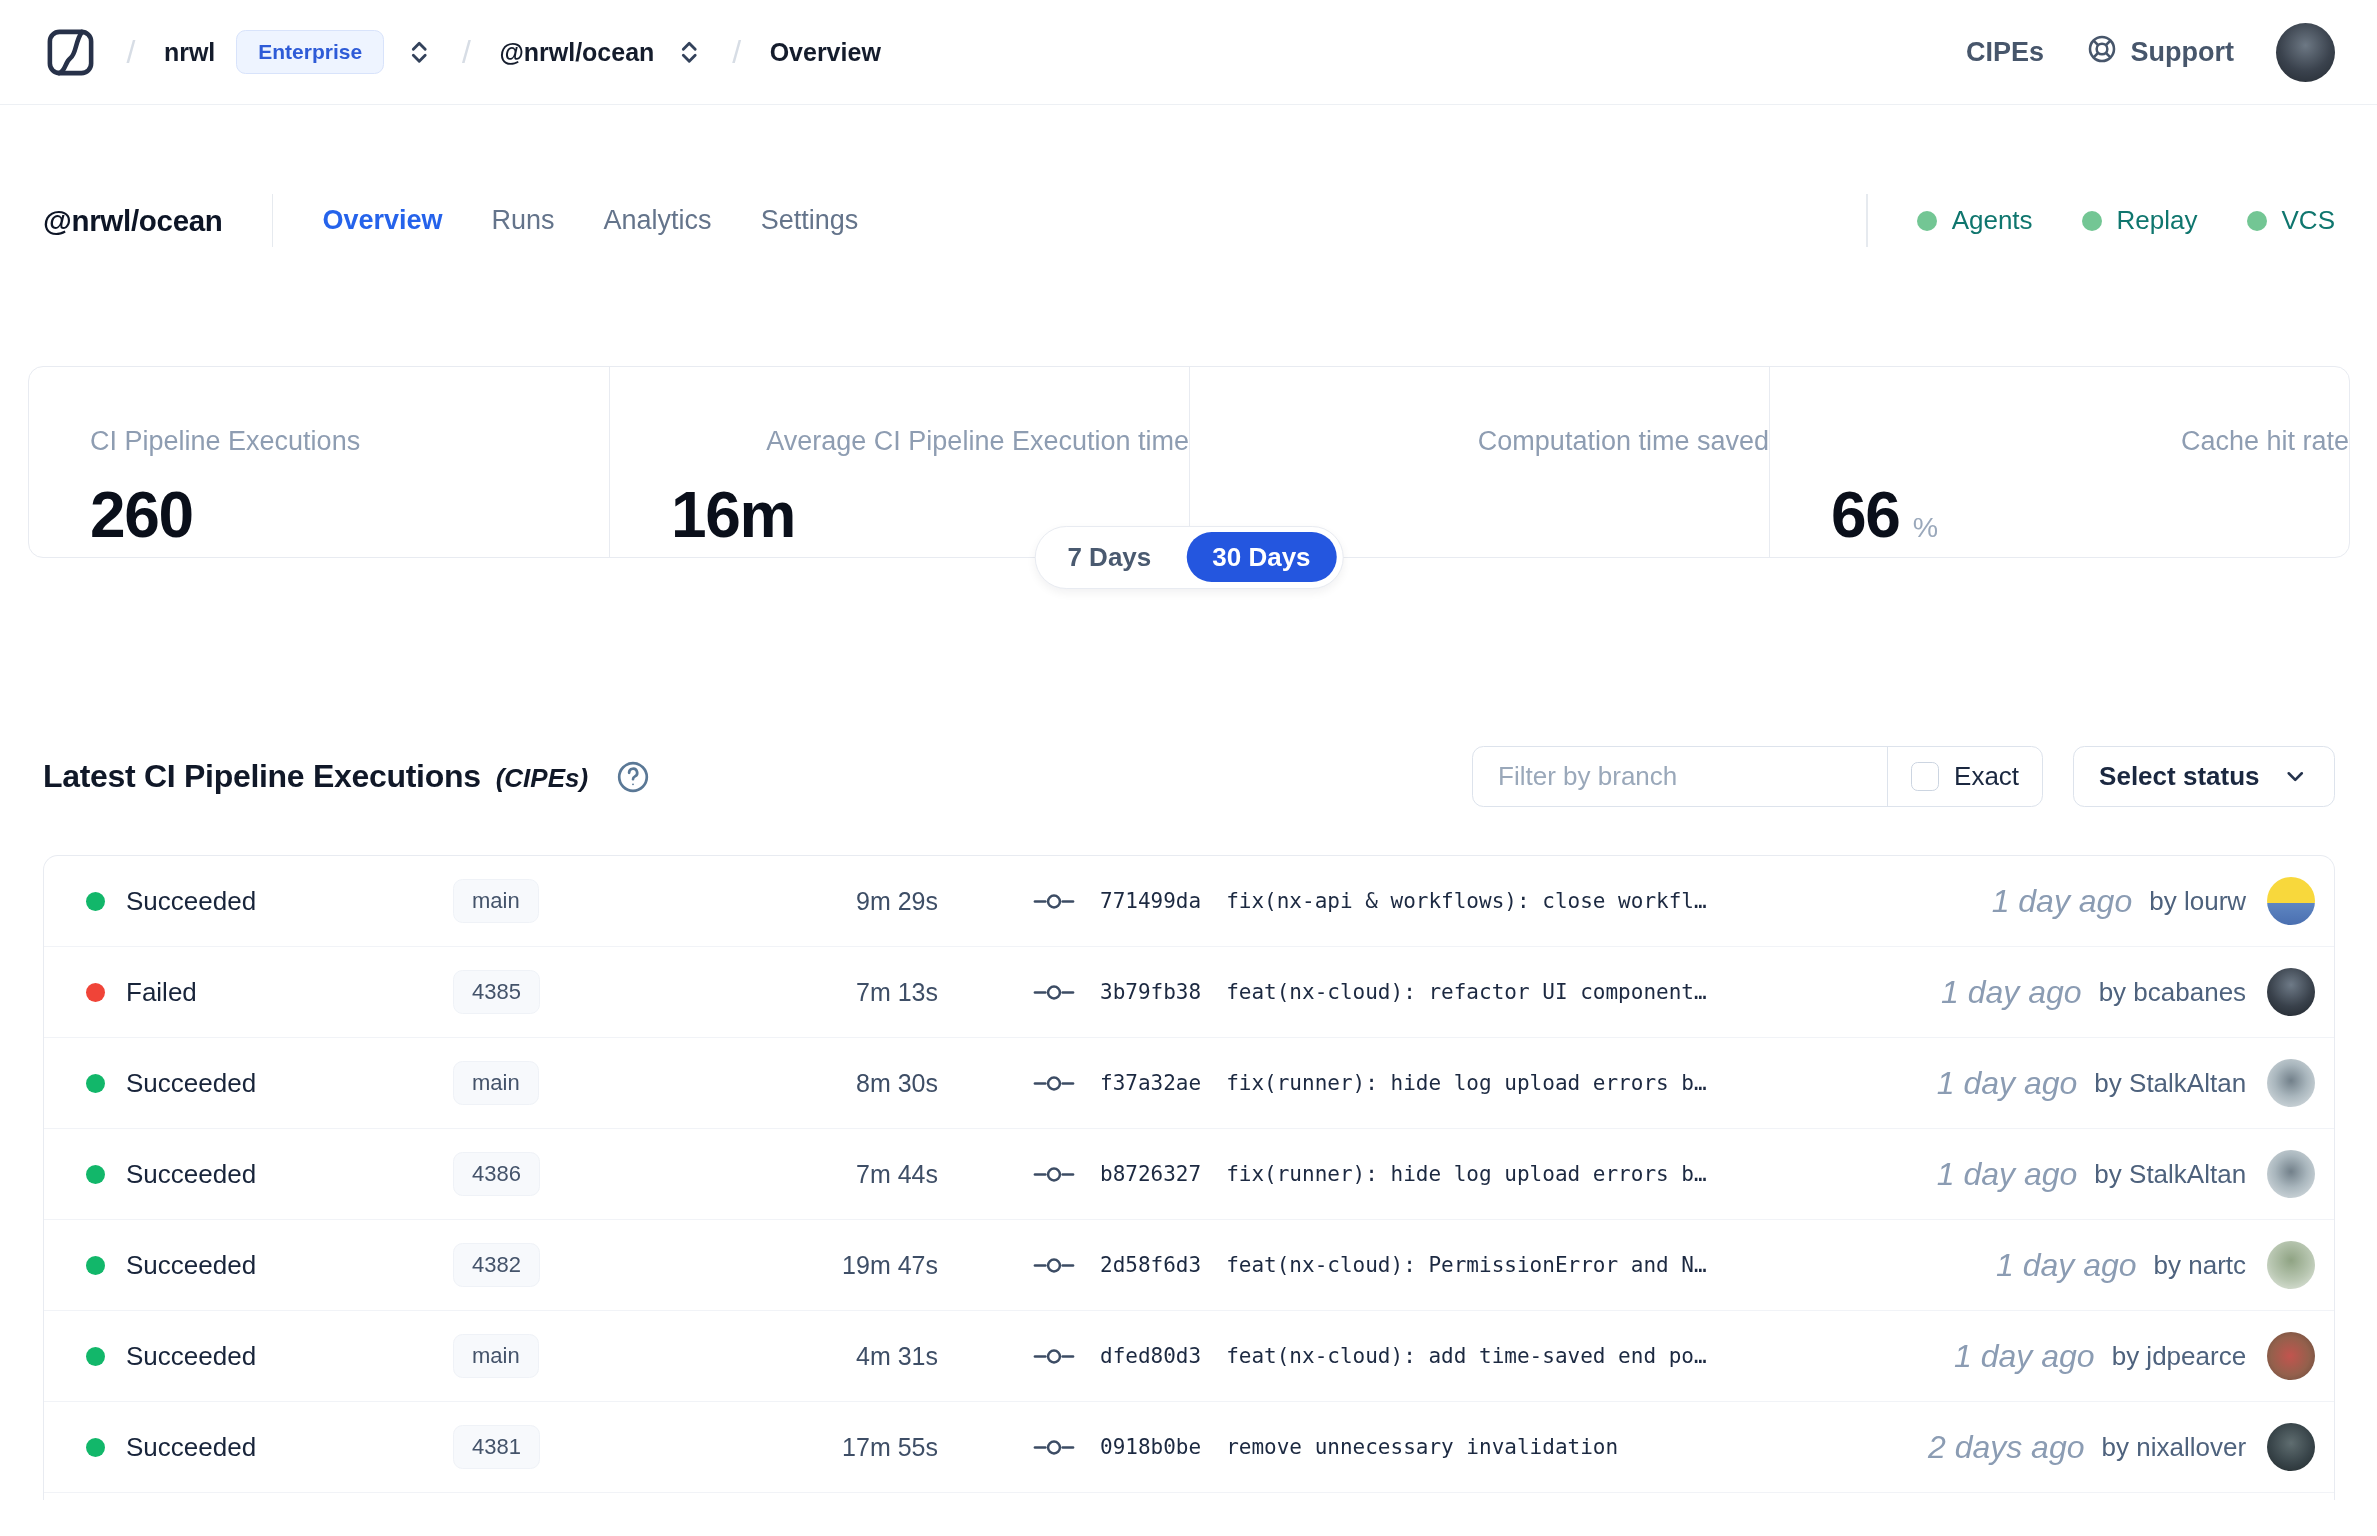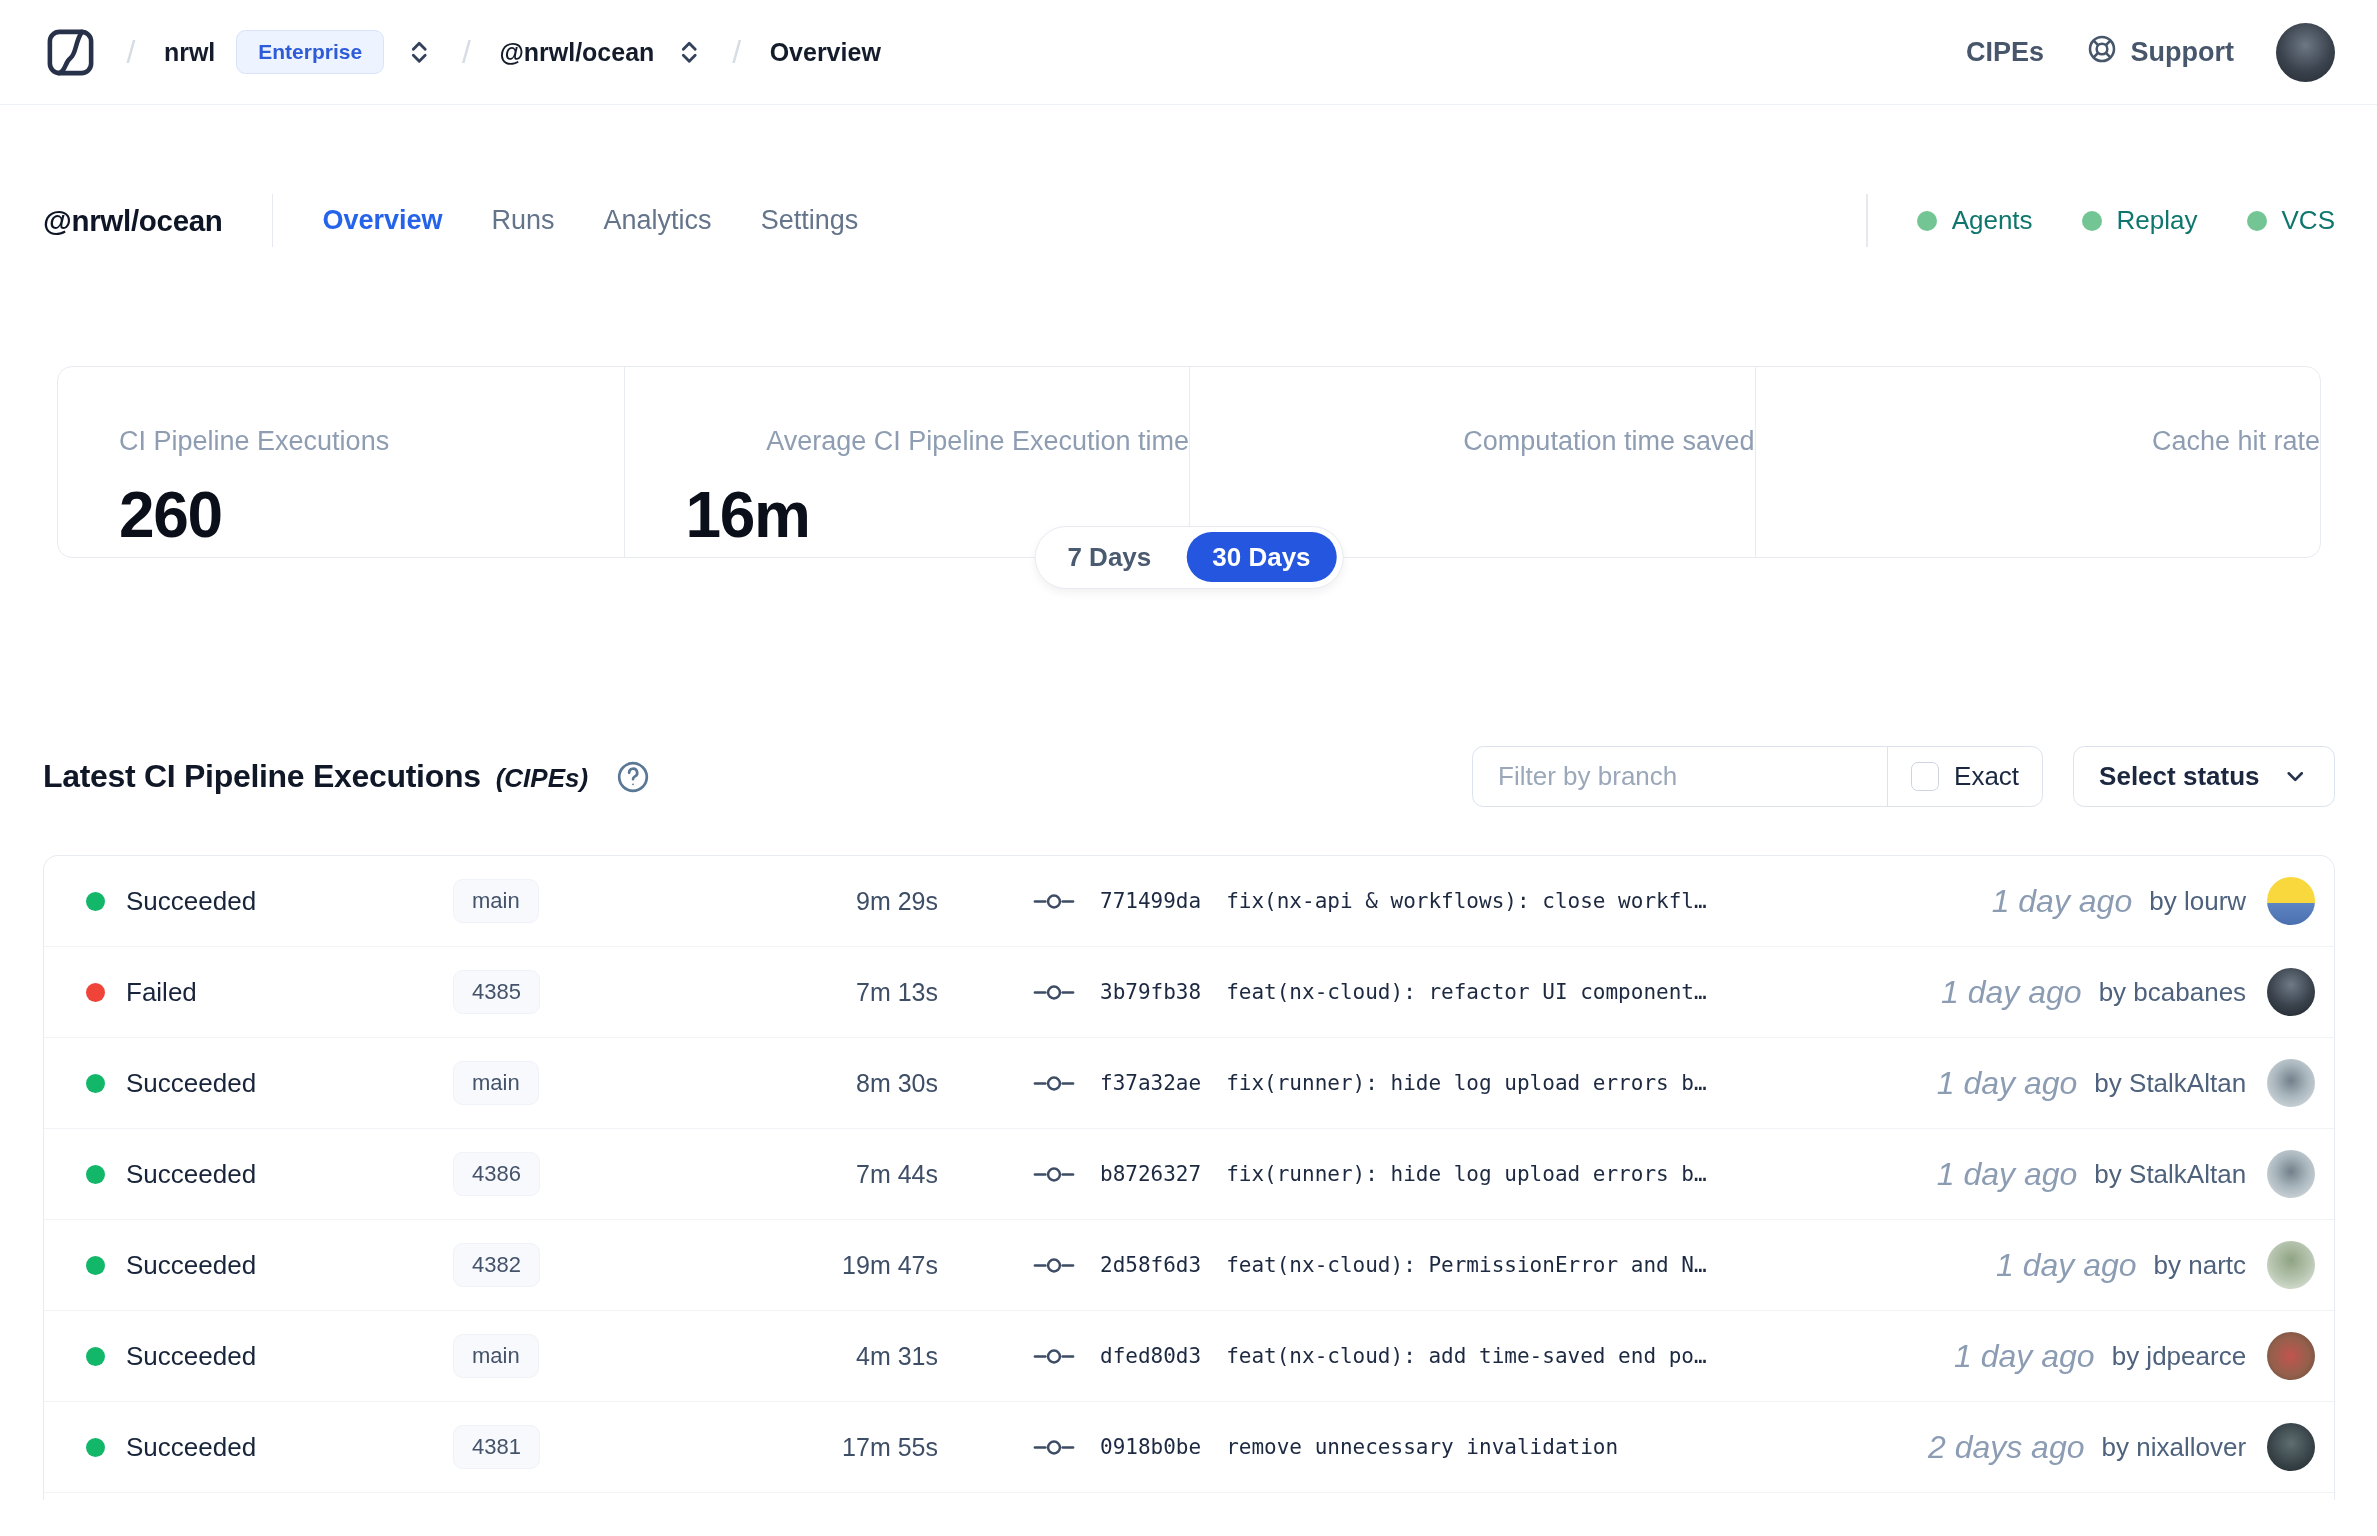--- a/index.html
+++ b/index.html
@@ -25,21 +25,21 @@
   .ws-title{font-size:29.5px;font-weight:700;letter-spacing:-0.3px;color:#0d1526;}
   .vdiv{width:1.9px;height:53px;background:#e6eaef;margin:0 49px;flex:none;}
   .tabs{display:flex;gap:49px;align-items:center;}
   .tab{font-size:27px;color:#64748b;font-weight:500;}
   .tab.active{color:#2563eb;font-weight:600;}
   .ws-right{margin-left:auto;display:flex;align-items:center;gap:49px;}
   .feat{display:flex;align-items:center;gap:15px;font-size:26px;color:#0f766e;font-weight:500;}
   .fdot{width:20px;height:20px;border-radius:50%;background:#73c694;flex:none;}
 
   
-  .stats{margin:114px 57px 0;position:relative;border:1.9px solid #e8ebf1;border-radius:15px;
+  .stats{margin:114px 28px 0;position:relative;border:1.9px solid #e8ebf1;border-radius:15px;
          height:192px;box-sizing:border-box;display:grid;grid-template-columns:1fr 1fr 1fr 1fr;background:#fff;}
   .stat{padding:59px 0 0 61px;box-sizing:border-box;}
   .stat + .stat{border-left:1.9px solid #e8ebf1;text-align:right;}
   .stat-label{font-size:27px;color:#8e9db2;font-weight:500;}
   .stat-value{margin-top:21px;font-size:64px;font-weight:700;color:#0a0f1a;
               letter-spacing:-1.4px;display:flex;align-items:baseline;gap:13.3px;}
   .stat-unit{font-size:28.5px;color:#9aa8bb;font-weight:500;letter-spacing:0;}
 
   .range{position:absolute;left:50%;bottom:-32px;transform:translateX(-50%);background:#fff;
          border:1.9px solid #e8ebf1;border-radius:950px;padding:5.7px;display:flex;gap:9px;
@@ -175,20 +175,24 @@
       <div class="stat-value">
           <span>16m</span>
           <span class="stat-unit"></span>
         </div>
     </div>
     <div class="stat">
       <div class="stat-label">Computation time saved</div>
     </div>
     <div class="stat">
       <div class="stat-label">Cache hit rate</div>
+      <div class="stat-value">
+          <span>66</span>
+          <span class="stat-unit">%</span>
+        </div>
     </div>
     <div class="range">
       <span class="range-opt">7 Days</span>
       <span class="range-opt selected">30 Days</span>
     </div>
   </section>
 
   <section class="cipes-head">
     <div class="ch-left">
       <span class="ch-title">Latest CI Pipeline Executions</span>

